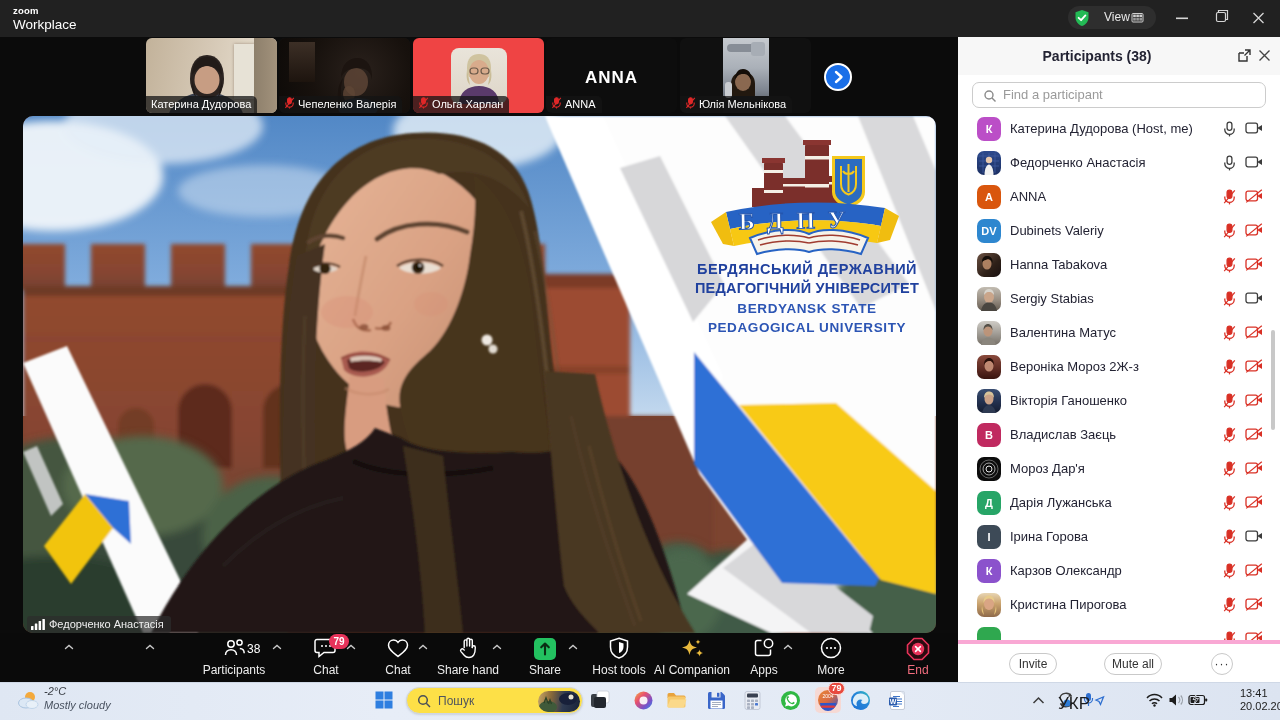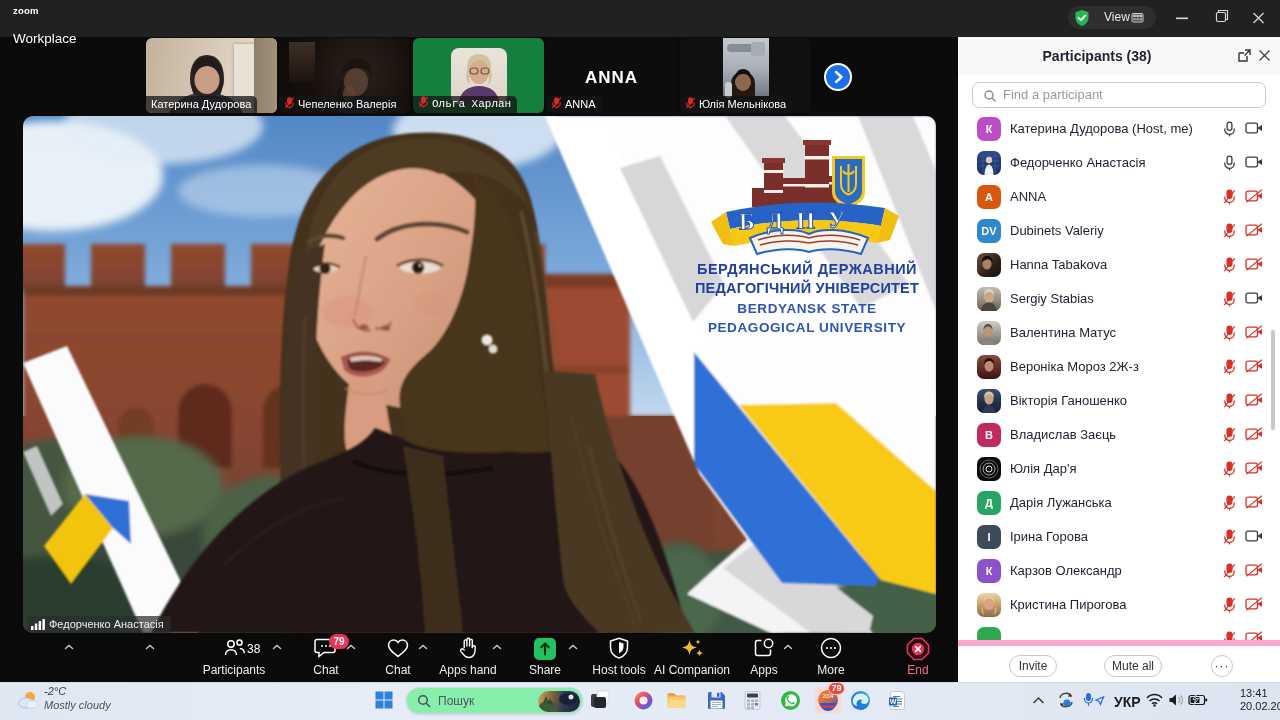--- a/index.html
+++ b/index.html
@@ -5,21 +5,21 @@
   * { margin:0; padding:0; box-sizing:border-box; }
   html,body { width:1280px; height:720px; overflow:hidden; background:#0b0b0b;
     font-family:"Liberation Sans", sans-serif; }
   .abs { position:absolute; }
   #stage { position:relative; width:1244px; height:720px; }
 
   
   #topbar { position:absolute; left:0; top:0; width:1280px; height:37px; background:#212121; }
   #zlogo { position:absolute; left:13px; top:6px; color:#fff; line-height:1; }
   #zlogo .z1 { font-size:9.5px; font-weight:bold; letter-spacing:.2px; }
-  #zlogo .z2 { font-size:13.5px; margin-top:16px; }
+  #zlogo .z2 { font-size:13.5px; margin-top:2px; }
   #viewpill { position:absolute; left:1068px; top:6px; width:88px; height:23px; background:#2e2e2e; border-radius:12px; }
   #viewpill .vtxt { position:absolute; left:36px; top:4px; color:#e8e8e8; font-size:12px; }
   #winbtns { position:absolute; right:0; top:0; height:37px; }
 
   
   .thumb { position:absolute; top:38px; width:131px; height:75px; background:#161616; border-radius:6px; overflow:hidden; }
   .tlabel { position:absolute; left:0; bottom:0; height:17px; background:rgba(20,20,20,.75);
     color:#fff; font-size:11px; line-height:17px; padding:0 6px 0 5px; border-radius:0 5px 0 0; white-space:nowrap; }
   #nextbtn { position:absolute; left:824px; top:63px; width:28px; height:28px; border-radius:50%;
     background:#1a6fe8; border:2px solid #fff; color:#fff; text-align:center; font-size:15px; line-height:24px; font-weight:bold;}
@@ -37,21 +37,21 @@
   #phead { position:absolute; left:0; top:0; width:322px; height:38px; background:#f7f7f7; }
   #ptitle { position:absolute; width:278px; text-align:center; top:11px; font-size:14px; font-weight:bold; color:#232333; }
   #psearch { position:absolute; left:14px; top:45px; width:294px; height:26px; border:1px solid #ccc; border-radius:7px;
     color:#9a9a9a; font-size:13px; line-height:24px; padding-left:30px; background:#fff; }
   #plist { position:absolute; left:0; top:75px; width:322px; height:528px; overflow:hidden; }
   .prow { position:absolute; left:0; width:322px; height:34px; }
   .pav { position:absolute; left:19px; top:5px; width:24px; height:24px; border-radius:7px;
     color:#fff; font-size:11px; font-weight:bold; text-align:center; line-height:24px; }
   .pname { position:absolute; left:52px; top:9px; font-size:13px; color:#232333; white-space:nowrap; }
   .picons { position:absolute; right:16px; top:9px; }
-  #pfoot { position:absolute; left:0; top:603px; width:322px; height:42px; background:#fff; border-top:6px solid #f9a8d4; }
+  #pfoot { position:absolute; left:0; top:603px; width:322px; height:42px; background:#fff; border-top:4px solid #f9a8d4; }
   .fbtn { position:absolute; top:9px; height:22px; border:1px solid #c9c9c9; border-radius:11px; background:#fff;
     font-size:12px; color:#333; text-align:center; line-height:20px; }
   #scrollbar { position:absolute; left:1271px; top:330px; width:4px; height:100px; background:#c8c8c8; border-radius:2px; }
 
   
   #taskbar { position:absolute; left:0; top:682px; width:1280px; height:38px;
     background:linear-gradient(90deg,#dfe7f3 0%,#e7edf7 30%,#e3eaf5 70%,#dce4f1 100%); border-top:1px solid #cfd8e6; }
   #weather { position:absolute; left:44px; top:686px; font-size:11px; color:#3a3f46; line-height:11px;font-style:italic; }
 </style>
 </head>
@@ -114,21 +114,21 @@
 </svg>
 <div class="tlabel"><svg width="11" height="12" viewBox="0 0 11 12" style="vertical-align:-1px;margin-right:3px;">
             <g fill="none" stroke="#e02828" stroke-width="1.1">
               <rect x="3.6" y="0.8" width="3.8" height="6.2" rx="1.9" fill="#e02828"></rect>
               <path d="M1.8 5.5 v0.9 a3.7 3.7 0 0 0 7.4 0 V5.5"></path>
               <path d="M5.5 10.2 v1.4"></path>
               <path d="M1.4 10.8 L9.8 0.9"></path>
             </g>
           </svg>Чепеленко Валерія</div>
       </div>
-<div class="thumb" style="left:413px;background:#15803d;font-family:Liberation Mono, monospace;">
+<div class="thumb" style="left:413px;background:#ef4444;">
 <div class="abs" style="left:38px;top:10px;width:56px;height:56px;border-radius:8px;overflow:hidden;background:linear-gradient(180deg,#e9e4da 0%,#ded6c8 100%);">
 <svg width="56" height="56" viewBox="0 0 56 56">
 <path d="M16 20 C16 10 21 6 28 6 C35 6 40 10 40 20 C40 24 39 27 38 29 L18 29 C17 27 16 24 16 20 Z" fill="#cfc39f"></path>
 <ellipse cx="28" cy="24" rx="10" ry="12" fill="#d8ab8c"></ellipse>
 <path d="M16 22 C15 30 16 34 19 37 L17 26 Z" fill="#c9bc96"></path>
 <path d="M40 22 C41 30 40 34 37 37 L39 26 Z" fill="#c9bc96"></path>
 <rect x="19" y="20" width="8" height="6" rx="3" fill="none" stroke="#6b5a4a" stroke-width="1.2"></rect>
 <rect x="30" y="20" width="8" height="6" rx="3" fill="none" stroke="#6b5a4a" stroke-width="1.2"></rect>
 <path d="M8 56 C8 44 17 38 28 38 C39 38 48 44 48 56 Z" fill="#5a3a6b"></path>
 </svg></div>
@@ -431,21 +431,21 @@
 <svg class="abs" style="left:418px;top:10px" width="10" height="8" viewBox="0 0 10 8">
         <path d="M1.5 5.5 L5 2.5 L8.5 5.5" stroke="#c9c9c9" stroke-width="1.4" fill="none" stroke-linecap="round"></path>
       </svg>
 <div class="tb" style="left:423px;width:90px;height:49px;">
 <div class="abs" style="left:50%;transform:translateX(-50%);top:3px;"><svg width="24" height="24" viewBox="0 0 24 24">
             <g fill="none" stroke="#ffffff" stroke-width="1.4" stroke-linecap="round" stroke-linejoin="round">
 <path d="M8.2 11.5 V5.2 a1.35 1.35 0 0 1 2.7 0 V10 M10.9 9.8 V3.6 a1.35 1.35 0 0 1 2.7 0 V10 M13.6 10 V4.6 a1.35 1.35 0 0 1 2.7 0 V11.5"></path>
 <path d="M16.3 11.5 c0-1 .6-1.7 1.5-1.7 c.9 0 1.5.7 1.5 1.7 c0 2.5-.4 5.5-1.5 7.3 c-1 1.7-2.6 2.7-4.9 2.7 c-2.2 0-3.4-.6-4.5-2 L5 15.6 c-.6-.8-.5-1.8.2-2.4 c.7-.6 1.7-.5 2.4.2 l.6.7"></path>
             </g>
           </svg></div>
-<div class="lbl" style="color:#ededed;">Apps hand</div>
+<div class="lbl" style="color:#ededed;">Share hand</div>
       </div>
 <svg class="abs" style="left:492px;top:10px" width="10" height="8" viewBox="0 0 10 8">
         <path d="M1.5 5.5 L5 2.5 L8.5 5.5" stroke="#c9c9c9" stroke-width="1.4" fill="none" stroke-linecap="round"></path>
       </svg>
 <div class="tb" style="left:500px;width:90px;height:49px;">
 <div class="abs" style="left:50%;transform:translateX(-50%);top:3px;"><svg width="26" height="26" viewBox="0 0 26 26">
             <rect x="2" y="2" width="22" height="22" rx="5" fill="#23c160"></rect>
             <path d="M13 18.5 V8.5 M13 7.5 L9.2 11.3 M13 7.5 l3.8 3.8" stroke="#0b2e14" stroke-width="2.1" fill="none" stroke-linecap="round"></path>
           </svg></div>
 <div class="lbl" style="color:#ededed;">Share</div>
@@ -709,21 +709,21 @@
 <div class="prow" style="top:340px;">
           <div class="pav" style="background:#0c0c0c;">
             <svg width="24" height="24" viewBox="0 0 24 24" style="position:absolute;left:0;top:0;">
               <g stroke="#e8e8e8" fill="none" stroke-width="1">
                 <circle cx="12" cy="12" r="3"></circle>
                 <circle cx="12" cy="12" r="6" opacity="0.7"></circle>
                 <circle cx="12" cy="12" r="9" opacity="0.4"></circle>
               </g>
             </svg>
           </div>
-          <div class="pname">Юлія Дар'я</div>
+          <div class="pname">Мороз Дар'я</div>
 <div class="picons"><span style="display:inline-block;vertical-align:top;"><svg width="15" height="16" viewBox="0 0 15 16">
                 <g fill="none" stroke="#d93025" stroke-width="1.3">
                   <rect x="5.1" y="1.2" width="4.8" height="8.2" rx="2.4" fill="#d93025"></rect>
                   <path d="M2.8 7.5 v1.2 a4.7 4.7 0 0 0 9.4 0 V7.5"></path>
                   <path d="M7.5 13.6 v1.8"></path>
                   <path d="M2.2 14.2 L12.8 1.4" stroke-width="1.2"></path>
                 </g>
               </svg></span><span style="display:inline-block;vertical-align:top;margin-left:8px;"><svg width="19" height="14" viewBox="0 0 19 14">
                 <rect x="1" y="2.2" width="11.5" height="9.6" rx="2" fill="none" stroke="#d93025" stroke-width="1.3"></rect>
                 <path d="M12.5 6.8 L17 4 v6 l-4.5 -2.8" fill="#d93025"></path>
@@ -824,21 +824,21 @@
   </div>
   <div id="scrollbar"></div>
 
   <div id="taskbar"></div>
 <svg class="abs" style="left:375px;top:691px" width="18" height="18" viewBox="0 0 18 18">
 <rect x="0.5" y="0.5" width="8" height="8" fill="#2f7fe0"></rect>
       <rect x="9.5" y="0.5" width="8" height="8" fill="#2f7fe0"></rect>
 <rect x="0.5" y="9.5" width="8" height="8" fill="#2f7fe0"></rect>
       <rect x="9.5" y="9.5" width="8" height="8" fill="#2f7fe0"></rect>
     </svg>
-<div class="abs" style="left:406px;top:687px;width:177px;height:27px;background:#86efac;border:1px solid #d0d6e2;border-radius:14px;box-shadow:0 1px 2px rgba(120,130,150,.25);">
+<div class="abs" style="left:406px;top:687px;width:177px;height:27px;background:#fde047;border:1px solid #d0d6e2;border-radius:14px;box-shadow:0 1px 2px rgba(120,130,150,.25);">
 <svg class="abs" style="left:10px;top:6px" width="14" height="14" viewBox="0 0 14 14">
         <circle cx="6" cy="6" r="4.3" fill="none" stroke="#4a4f58" stroke-width="1.5"></circle>
         <path d="M9.3 9.3 L13 13" stroke="#4a4f58" stroke-width="1.5"></path>
       </svg>
 <span class="abs" style="left:31px;top:6px;font-size:12px;color:#50555e;">Пошук</span>
 <div class="abs" style="left:131px;top:3px;width:42px;height:21px;border-radius:11px;overflow:hidden;background:linear-gradient(100deg,#c9a96a 0%,#8a6a3a 30%,#2e3a52 60%,#1a2338 100%);">
 <svg width="42" height="21" viewBox="0 0 42 21">
           <ellipse cx="10" cy="16" rx="9" ry="6" fill="#3f5a3a"></ellipse>
           <path d="M6 12 l2 -5 2 5 M10.5 13 l1.5 -4 1.5 4" stroke="#2c4228" stroke-width="1.4" fill="none"></path>
           <ellipse cx="30" cy="8" rx="9" ry="6" fill="#18203a"></ellipse>
@@ -943,21 +943,21 @@
 <svg class="abs" style="left:1057px;top:692px" width="18" height="16" viewBox="0 0 18 16">
         <path d="M3 6 a6 5.2 0 0 1 11.5 -1.5 M15 10 a6 5.2 0 0 1 -11.5 1.5" stroke="#3c3c3c" stroke-width="1.4" fill="none"></path>
         <path d="M13 1 l1.8 3.6 l-3.8 .2 Z M5 15 l-1.8 -3.6 l3.8 -.2 Z" fill="#3c3c3c"></path>
         <circle cx="10" cy="11" r="3.6" fill="#2e7cd6"></circle>
       </svg>
 <svg class="abs" style="left:1083px;top:692px" width="22" height="16" viewBox="0 0 22 16">
         <rect x="3" y="1" width="5" height="8" rx="2.5" fill="#2e6fd0"></rect>
         <path d="M1.5 6 v1 a4 4 0 0 0 8 0 V6 M5.5 11.5 v2.5" stroke="#2e6fd0" stroke-width="1.2" fill="none"></path>
         <path d="M13 8 l7.5 -3 l-3 7.5 l-1.5 -3 Z" fill="none" stroke="#2e6fd0" stroke-width="1.3"></path>
       </svg>
-<div class="abs" style="left:1114px;top:694px;font-size:14px;color:#1c1c1c;font-weight:bold;">УКР</div>
+<div class="abs" style="left:1058px;top:694px;font-size:17px;color:#1c1c1c;">УКР</div>
 <svg class="abs" style="left:1146px;top:693px" width="17" height="14" viewBox="0 0 17 14">
         <path d="M1 5 a10 10 0 0 1 15 0" stroke="#1c1c1c" stroke-width="1.5" fill="none"></path>
         <path d="M3.5 8 a7 7 0 0 1 10 0" stroke="#1c1c1c" stroke-width="1.5" fill="none"></path>
         <path d="M6 10.8 a3.5 3.5 0 0 1 5 0" stroke="#1c1c1c" stroke-width="1.5" fill="none"></path>
         <circle cx="8.5" cy="12.5" r="1.2" fill="#1c1c1c"></circle>
       </svg>
 <svg class="abs" style="left:1168px;top:693px" width="17" height="14" viewBox="0 0 17 14">
         <path d="M1.5 5 h2.5 l4 -3.5 v11 l-4 -3.5 h-2.5 Z" fill="#1c1c1c"></path>
         <path d="M10.5 4 a4.5 4.5 0 0 1 0 6 M12.8 2.5 a7 7 0 0 1 0 9" stroke="#9aa0a8" stroke-width="1.2" fill="none"></path>
       </svg>

